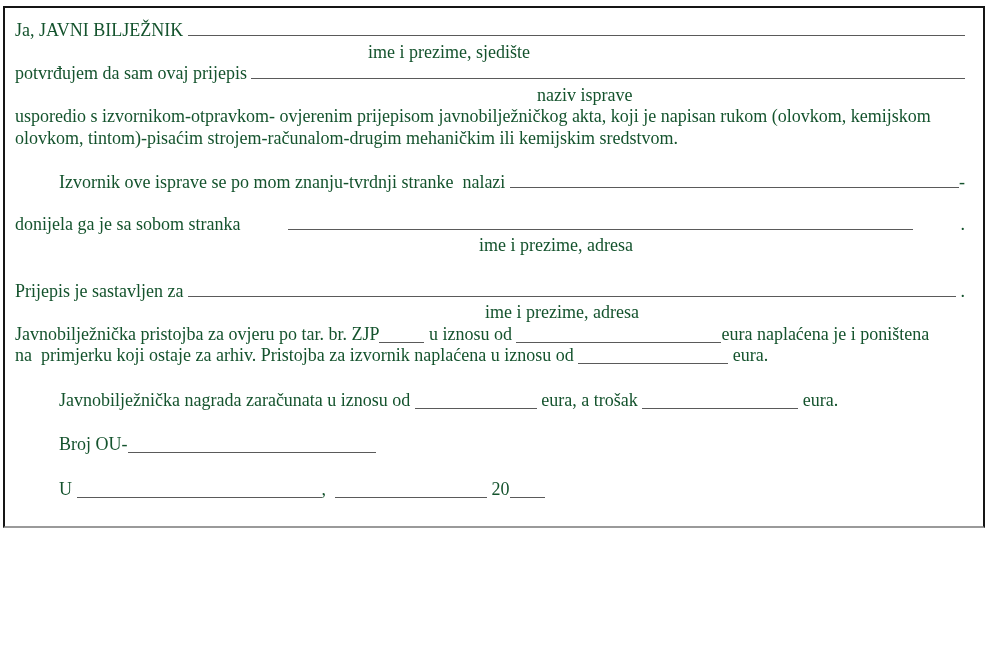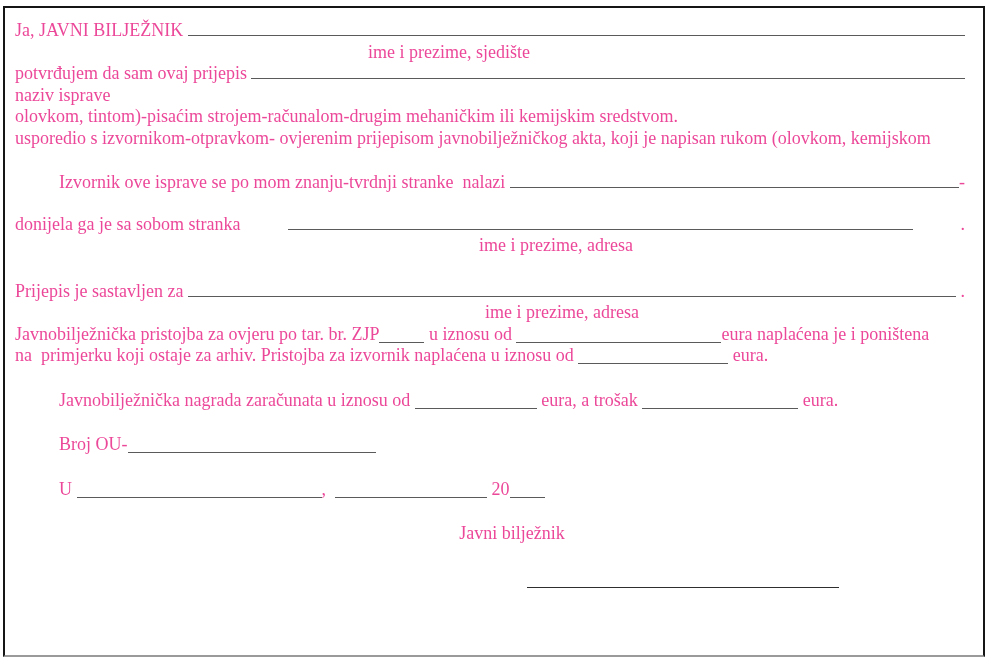--- a/index.html
+++ b/index.html
@@ -8,27 +8,27 @@
     background: #ffffff;
     width: 992px;
     height: 667px;
     font-family: "Liberation Serif", "DejaVu Serif", serif;
   }
   .page {
     position: absolute;
     left: 3px;
     top: 6px;
     width: 982px;
-    height: 651px;
+    height: 522px;
     box-sizing: border-box;
     border: 2px solid #151515;
     border-bottom-color: #9a9a9a;
     padding: 12px 18px 0 10px;
     background: #ffffff;
-    color: #ec4899;
+    color: #14532d;
     font-size: 18px;
     line-height: 21.5px;
     overflow: hidden;
   }
   .ln { margin: 0; padding: 0; white-space: nowrap; }
   .seg { white-space: pre; }
   .flexln { display: flex; align-items: baseline; }
   .flexln .seg { flex: 0 0 auto; }
   .blank {
     display: inline-block;
@@ -52,21 +52,21 @@
   .b15  { width: 242px; }
   .b16a { width: 122px; }
   .b16b { width: 156px; }
   .b17  { width: 248px; }
   .b18a { width: 245px; }
   .b18b { width: 152px; }
   .b18c { width: 35px; }
   .sig  { width: 312px; margin-left: 512px; border-bottom: 1.6px solid #2e2e2e; }
   
   .cap1 { margin-left: 353px; }
-  .cap2 { }
+  .cap2 { margin-left: 522px; }
   .cap3 { margin-left: 464px; }
   .cap4 { margin-left: 470px; }
   .signlabel { margin-left: 607px; text-align: center; }
   
   .g20 { margin-top: 20px; gap: 48px; }
   .g23 { margin-top: 23px; margin-left: 44px; }
   .g24 { margin-top: 24px; justify-content: center; }
 </style>
 </head>
 <body>
@@ -80,23 +80,23 @@
 
   <p class="ln cap1"><span class="seg">ime i prezime, sjedište</span></p>
 
   <p class="ln flexln">
       <span class="seg">potvrđujem da sam ovaj prijepis </span>
       <span class="blank"></span>
     </p>
 
   <p class="ln cap2"><span class="seg">naziv isprave</span></p>
 
+  <p class="ln"><span class="seg">usporedio s izvornikom-otpravkom- ovjerenim prijepisom javnobilježničkog akta, koji je napisan rukom (olovkom, kemijskom</span></p>
+
   <p class="ln"><span class="seg">olovkom, tintom)-pisaćim strojem-računalom-drugim mehaničkim ili kemijskim sredstvom.</span></p>
-
-  <p class="ln"><span class="seg">usporedio s izvornikom-otpravkom- ovjerenim prijepisom javnobilježničkog akta, koji je napisan rukom (olovkom, kemijskom</span></p>
 
   <p class="ln flexln g23">
       <span class="seg">Izvornik ove isprave se po mom znanju-tvrdnji stranke  nalazi </span>
       <span class="blank"></span>
       <span class="seg">-</span>
     </p>
 
   <p class="ln flexln g20">
       <span class="seg">donijela ga je sa sobom stranka</span>
       <span class="blank"></span>

